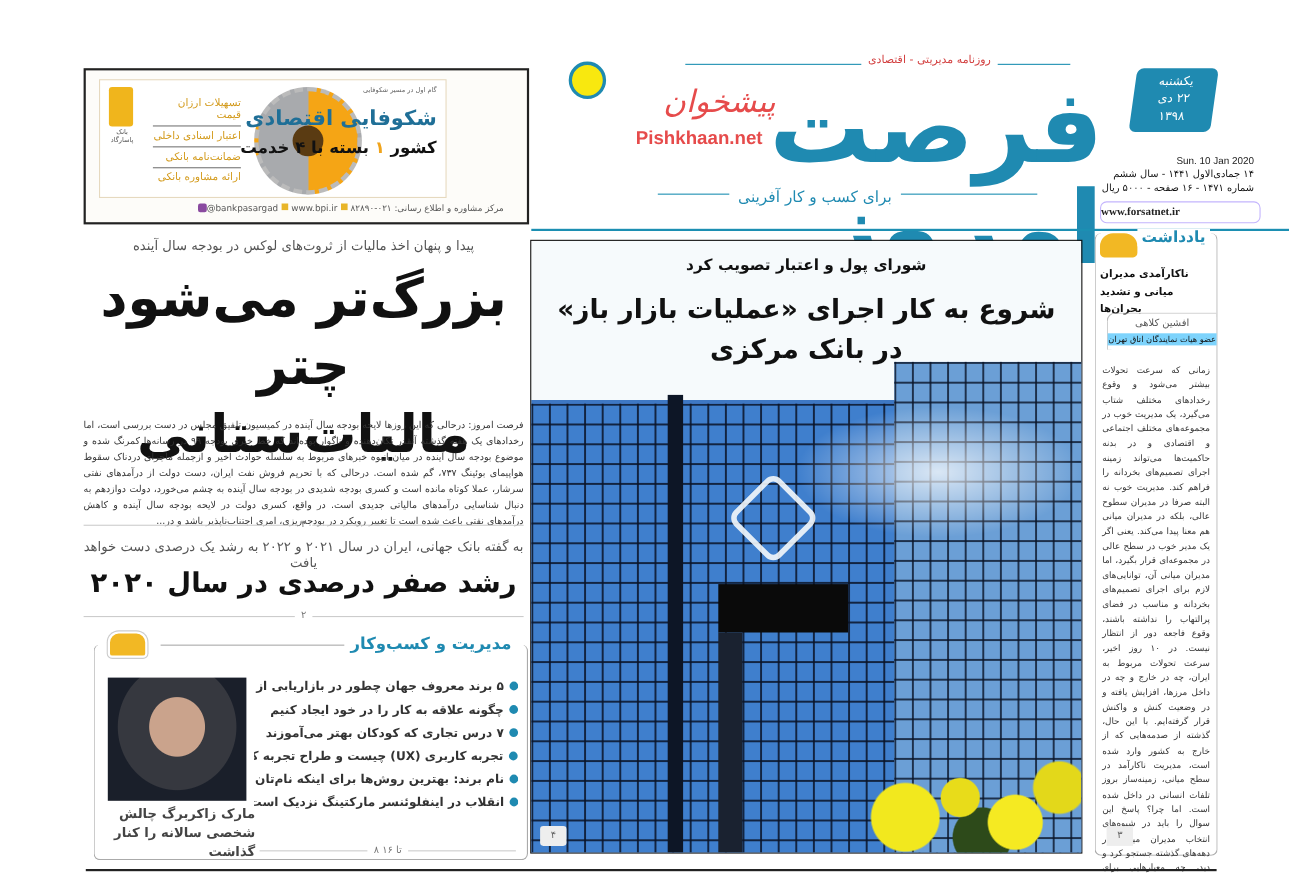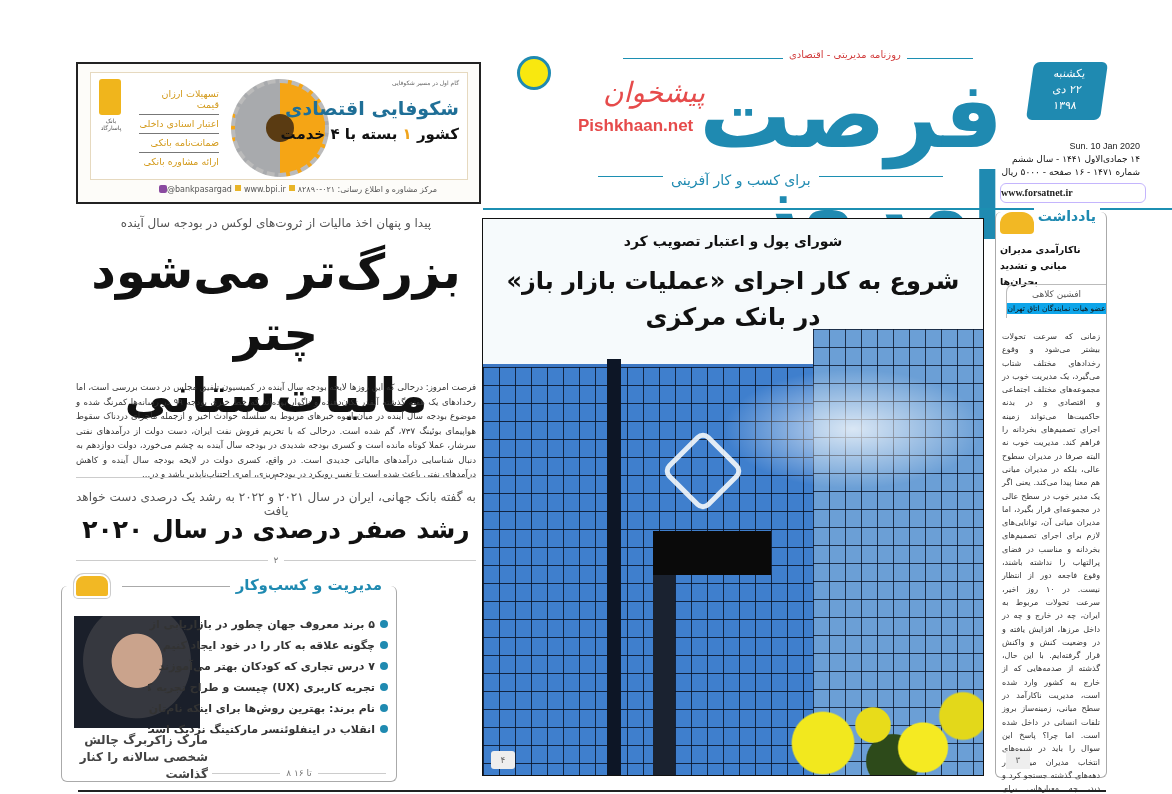--- a/index.html
+++ b/index.html
@@ -1,32 +1,32 @@
 <!DOCTYPE html>
 <html><head>
 <meta charset="utf-8">
 <style>
 *{box-sizing:border-box;margin:0;padding:0}
 body{width:1172px;height:794px;background:#fff;position:relative;overflow:hidden;font-family:"DejaVu Sans",sans-serif;color:#111}
 .abs{position:absolute}
 
 #ad{left:76px;top:62px;width:405px;height:142px;border:2px solid #222;background:#fdfcf9}
-#ad .inner{position:absolute;left:12px;top:8px;width:378px;height:108px;border:1px solid #e6d9bf;background:#fff}
+#ad .inner{position:absolute;left:12px;top:8px;width:316px;height:108px;border:1px solid #e6d9bf;background:#fff}
 #ad .logo{position:absolute;left:8px;top:6px;width:22px;height:36px;background:#f0b51c;border-radius:3px}
 #ad .logo-cap{position:absolute;left:4px;top:44px;font-size:6px;color:#555;width:32px;text-align:center}
 #ad .list{position:absolute;left:48px;top:12px;width:80px;direction:rtl}
 #ad .list div{font-size:9.5px;color:#d39a1b;border-bottom:1px solid #777;padding:3px 0 4px;text-align:right}
 #ad .list div:last-child{border-bottom:none}
 #ad .gear{position:absolute;left:140px;top:6px;width:98px;height:98px;border-radius:50%;background:conic-gradient(#f5a515 0 50%,#a8aaad 50% 100%);border:4px dashed #bbb}
 #ad .gear:after{content:"";position:absolute;left:31px;top:31px;width:28px;height:28px;border-radius:50%;background:#5a3b12}
 #ad .tag{position:absolute;right:8px;top:6px;font-size:6px;color:#666;direction:rtl}
 #ad .title{position:absolute;right:8px;top:24px;font-size:19px;font-weight:bold;color:#1f6f97;direction:rtl}
 #ad .sub{position:absolute;right:8px;top:52px;font-size:15px;font-weight:bold;color:#111;direction:rtl}
 #ad .sub b{color:#f0a41c}
-#ad .foot{position:absolute;left:60px;top:121px;width:320px;font-size:8px;color:#555;display:flex;gap:0;justify-content:center;direction:ltr}
+#ad .foot{position:absolute;left:60px;top:121px;width:320px;font-size:8px;color:#555;display:flex;gap:0;justify-content:flex-end;direction:ltr}
 #ad .foot span.sq{display:inline-block;width:6px;height:6px;background:#e8b528;margin:0 3px}
 #masthead{left:483px;top:40px;width:520px;height:170px}
 #mh-top{position:absolute;left:140px;top:18px;right:30px;height:1px;background:#1c8fb2}
 #mh-toptext{position:absolute;left:300px;top:9px;background:#fff;padding:0 6px;font-size:10px;color:#d23d3d;direction:rtl}
 #mh-logo{position:absolute;left:12px;top:30px;font-size:92px;font-weight:bold;color:#1f8ab1;direction:rtl;letter-spacing:-4px;line-height:1}
 #mh-sun{position:absolute;left:34px;top:16px;width:34px;height:34px;border-radius:50%;background:#f8e80f;border:3px solid #1f8ab1}
 #mh-wm{position:absolute;left:120px;top:36px;font-size:28px;color:#e64b4b;font-style:italic;direction:rtl}
 #mh-wm2{position:absolute;left:95px;top:76px;font-size:17px;font-weight:bold;color:#e64b4b;font-family:"Liberation Sans",sans-serif}
 #mh-tag{position:absolute;left:115px;top:136px;width:345px;height:1px;background:#1c8fb2}
 #mh-tagtext{position:absolute;left:180px;top:132px;background:#fff;padding:0 8px;font-size:14px;color:#1f8ab1;direction:rtl}
@@ -39,21 +39,21 @@
 .colL{left:76px;width:400px;direction:rtl;text-align:center}
 #sup1{top:216px;font-size:12px;color:#555}
 #head1{top:240px;font-size:48px;font-weight:bold;line-height:62px}
 #body1{top:380px;font-size:8.6px;line-height:14.5px;text-align:justify;color:#333}
 .pg{height:14px;display:flex;align-items:center;gap:6px;font-size:9px;color:#777}
 .pg:before,.pg:after{content:"";flex:1;height:1px;background:#ccc}
 #pg3{top:470px}
 #sup2{top:490px;font-size:12px;color:#555}
 #head2{top:515px;font-size:25px;font-weight:bold}
 #pg2{top:553px}
-#mgmt{left:61px;top:586px;width:336px;height:196px;border:1px solid #aaa;border-radius:6px;border-top:none}
+#mgmt{left:85px;top:586px;width:395px;height:196px;border:1px solid #aaa;border-radius:6px;border-top:none}
 #mgmt-title{position:absolute;right:8px;top:-10px;background:#fff;padding:0 6px;font-size:15px;font-weight:bold;color:#1f8ab1;direction:rtl}
 #mgmt-topline{position:absolute;left:60px;right:120px;top:0;height:1px;background:#aaa}
 #mgmt-icon{position:absolute;left:12px;top:-12px;width:36px;height:24px;background:#f2b824;border-radius:10px 10px 4px 4px;border:2px solid #fff;box-shadow:0 0 0 1px #ccc}
 #mgmt-photo{position:absolute;left:12px;top:30px;width:126px;height:112px;background:radial-gradient(ellipse at 50% 40%,#caa38c 0 28%,#36383f 29% 60%,#1a1f2a 61%)}
 #mgmt-caption{position:absolute;left:6px;top:146px;width:140px;font-size:12px;font-weight:bold;color:#444;direction:rtl;text-align:right;line-height:17px}
 #mgmt-list{position:absolute;right:8px;top:28px;width:240px;direction:rtl;list-style:none}
 #mgmt-list li{font-size:11px;font-weight:bold;line-height:21px;color:#333;white-space:nowrap;overflow:hidden}
 #mgmt-list li:before{content:"";display:inline-block;width:8px;height:8px;border-radius:50%;background:#1f8ab1;margin-left:5px}
 #mgmt-pg{position:absolute;left:150px;right:10px;top:180px}
 
@@ -69,21 +69,21 @@
 #photo-kicker{position:absolute;left:0;right:0;top:14px;text-align:center;font-size:14px;font-weight:bold;direction:rtl}
 #photo-head{position:absolute;left:0;right:0;top:44px;text-align:center;font-size:24px;font-weight:bold;direction:rtl;line-height:36px}
 #photo-pg{position:absolute;left:8px;bottom:6px;width:24px;height:18px;background:#eee;border-radius:3px;font-size:9px;text-align:center;line-height:18px;color:#666}
 
 #note{left:995px;top:212px;width:112px;height:566px;border:1px solid #aaa;border-radius:6px;border-top:none}
 #note-title{position:absolute;right:6px;top:-4px;background:#fff;padding:0 4px;font-size:14px;font-weight:bold;color:#1f8ab1;direction:rtl}
 #note-icon{position:absolute;left:4px;top:0px;width:34px;height:22px;background:#f2b824;border-radius:12px 12px 4px 4px}
 #note-head{position:absolute;left:4px;right:4px;top:30px;font-size:9.5px;font-weight:bold;text-align:left;direction:rtl;line-height:16px}
 #note-auth{position:absolute;left:10px;right:0;top:72px;height:34px;border:1px solid #bbb;border-radius:8px 0 0 0;border-right:none;border-bottom:none}
 #note-name{position:absolute;left:0;right:0;top:4px;font-size:9px;color:#555;text-align:center;direction:rtl}
-#note-role{position:absolute;left:0;right:0;top:18px;font-size:7.5px;background:#0ea5e9;text-align:center;direction:rtl;padding:1px 0}
+#note-role{position:absolute;left:0;right:0;top:18px;font-size:7.5px;background:#7dd3fc;text-align:center;direction:rtl;padding:1px 0}
 #note-body{position:absolute;left:6px;right:6px;top:118px;font-size:8px;line-height:13.3px;text-align:justify;direction:rtl;color:#333}
 #note-pg{position:absolute;left:10px;bottom:8px;width:24px;height:18px;background:#eee;font-size:9px;text-align:center;line-height:18px;color:#666}
 #bottomrule{left:78px;top:790px;width:1028px;height:2px;background:#222}
 </style>
 </head>
 <body>
 
 <div id="ad" class="abs">
   <div class="inner">
     <div class="logo"></div>

